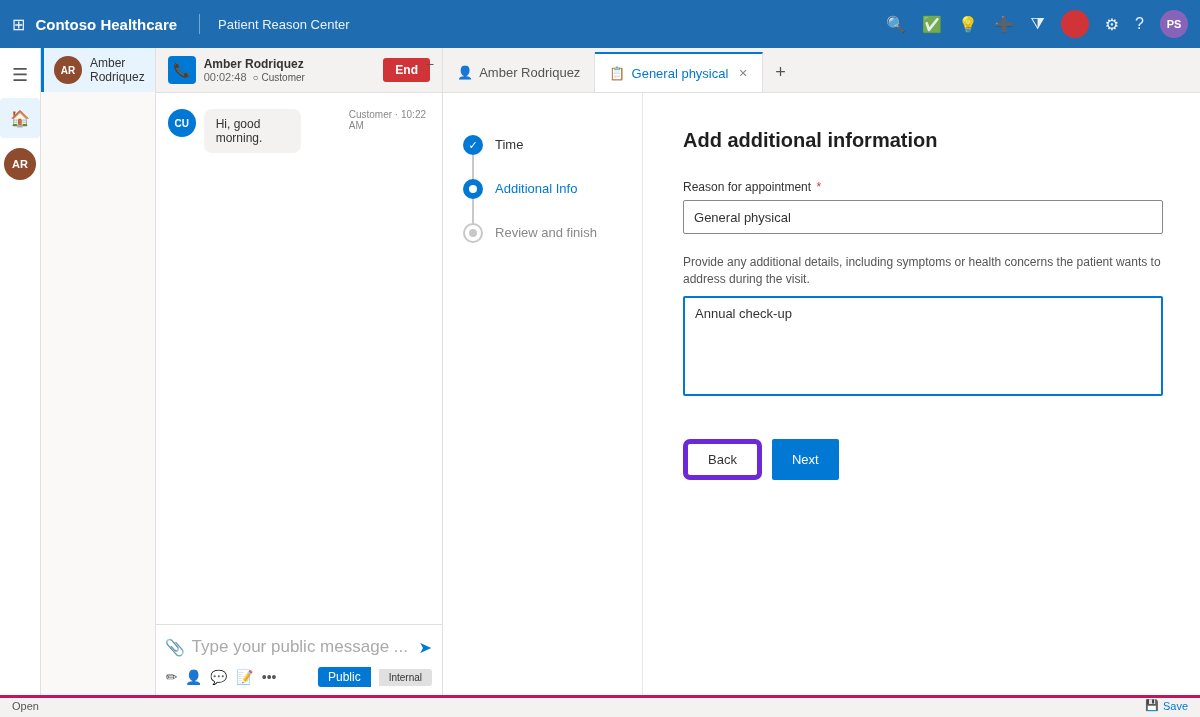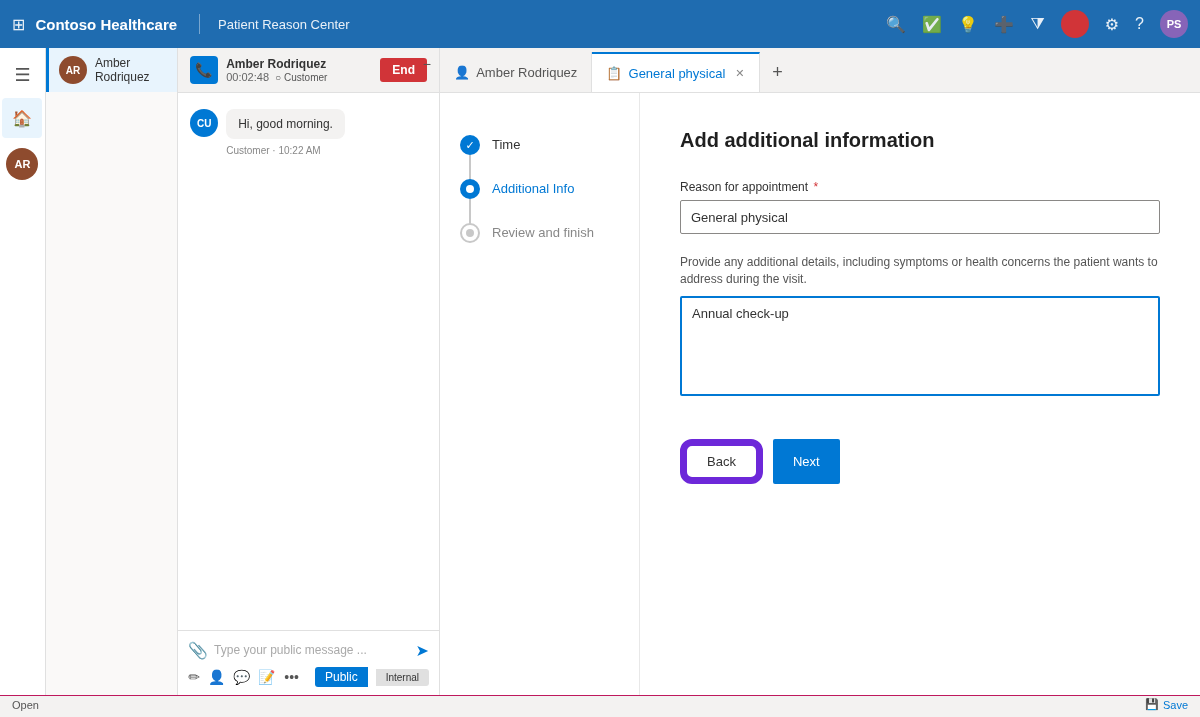--- a/index.html
+++ b/index.html
@@ -85,42 +85,42 @@
     .chat-header .caller-icon { width: 28px; height: 28px; background: #0078d4; border-radius: 4px; display: flex; align-items: center; justify-content: center; color: white; font-size: 14px; }
     .chat-header .caller-info { flex: 1; }
     .chat-header .caller-name { font-size: 12px; font-weight: 600; color: #333; }
     .chat-header .caller-meta { font-size: 11px; color: #666; display: flex; align-items: center; gap: 6px; }
     .neutral-badge { font-size: 10px; color: #555; display: flex; align-items: center; gap: 3px; }
     .end-btn { background: #d13438; color: white; border: none; padding: 5px 12px; border-radius: 3px; font-size: 12px; font-weight: 600; cursor: pointer; }
     .minimize-btn { position: absolute; right: 8px; top: 8px; background: none; border: none; cursor: pointer; color: #555; font-size: 14px; }
 
     
     .chat-messages { flex: 1; padding: 16px 12px; overflow-y: auto; background: #fff; }
-    .message-bubble { display: flex; flex-direction: column; gap: 6px; }
+    .message-bubble { display: flex; flex-direction: row; gap: 12px; }
     .message-bubble .bubble-row { display: flex; align-items: flex-start; gap: 8px; }
     .message-bubble .bubble-avatar { width: 28px; height: 28px; background: #0078d4; border-radius: 50%; display: flex; align-items: center; justify-content: center; font-size: 10px; font-weight: 700; color: white; flex-shrink: 0; }
     .message-bubble .bubble-content { background: #f3f2f1; border-radius: 8px; padding: 8px 12px; max-width: 200px; font-size: 12px; color: #333; }
     .message-bubble .bubble-meta { font-size: 10px; color: #888; padding-left: 36px; }
 
     
     .chat-input-area {
       border-top: 1px solid #e0e0e0;
       padding: 8px 10px;
     }
     .chat-input-row {
       display: flex;
       align-items: center;
       gap: 6px;
     }
     .chat-input-row .attach-icon { color: #555; cursor: pointer; font-size: 16px; }
     .chat-input-row input {
       flex: 1;
       border: none;
       outline: none;
-      font-size: 12px;
+      font-size: 17px;
       color: #b91c1c;
       background: transparent;
       padding: 4px 0;
     }
     .chat-input-row input::placeholder { color: #aaa; }
     .chat-input-row .send-icon { color: #0078d4; cursor: pointer; font-size: 16px; }
     .chat-toolbar {
       display: flex;
       align-items: center;
       gap: 8px;
@@ -268,28 +268,28 @@
       padding: 8px 10px;
       font-size: 13px;
       color: #333;
       outline: none;
       resize: none;
       font-family: 'Segoe UI', sans-serif;
     }
 
     
     .form-actions { display: flex; gap: 10px; margin-top: 40px; }
-    .btn-back { border: 7px solid #6d28d9; background: white; color: #333; padding: 8px 20px; border-radius: 12px; font-size: 13px; cursor: pointer; }
+    .btn-back { border: 5px solid #6d28d9; background: white; color: #333; padding: 8px 20px; border-radius: 7px; font-size: 13px; cursor: pointer; }
     .btn-next { background: #0078d4; color: white; border: none; padding: 8px 20px; border-radius: 2px; font-size: 13px; cursor: pointer; font-weight: 500; }
 
     
     .status-bar {
       height: 18px;
       background: #f3f2f1;
-      border-top: 1px solid #be185d;
+      border-top: 3px solid #be185d;
       display: flex;
       align-items: center;
       padding: 0 12px;
       gap: 20px;
       font-size: 11px;
       color: #555;
     }
     .status-bar .status-open { color: #555; }
     .status-bar-right { margin-left: auto; display: flex; align-items: center; gap: 6px; }
     .save-btn-bar { display: flex; align-items: center; gap: 4px; cursor: pointer; color: #0078d4; font-size: 11px; }

